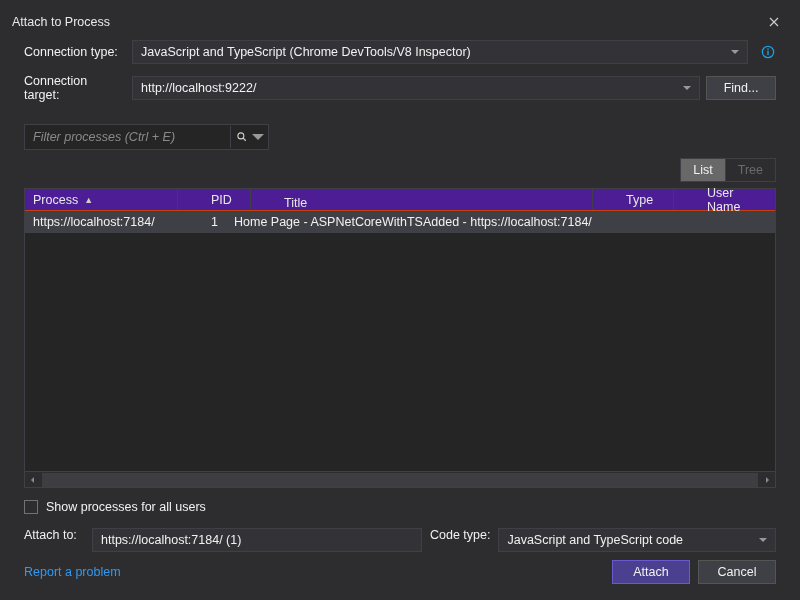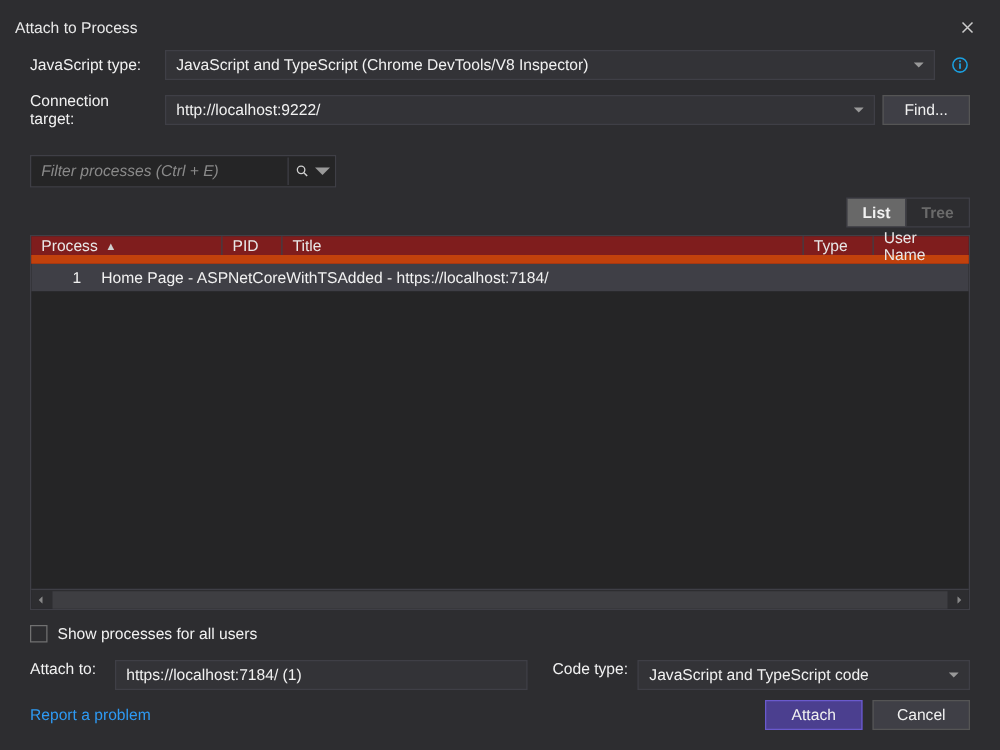--- a/index.html
+++ b/index.html
@@ -33,27 +33,27 @@
 
   .filter-row { display: flex; align-items: flex-start; margin: 12px 0 6px 0; gap: 8px; flex-direction: column; }
   .filter-box { width: 245px; height: 26px; background: #252526; border: 1px solid #3f3f46; display: flex; align-items: center; padding: 0 4px 0 8px; }
   .filter-box input { flex:1; background: transparent; border: none; outline: none; color: #f1f1f1; font-style: italic; }
   .filter-box input::placeholder { color: #8a8a8a; font-style: italic; }
   .search-btn { width: 22px; height: 22px; display:flex; align-items:center; justify-content:center; border-left: 1px solid #3f3f46; }
   .search-btn svg { width: 12px; height: 12px; }
   .split-caret { width: 12px; display:flex; align-items:center; justify-content:center; }
 
   .toggle-group { margin-left: auto; display: flex; border: 1px solid #3f3f46; }
-  .toggle-group .btn { border: none; border-right: 1px solid #3f3f46; height: 22px; padding: 0 12px; font-weight: bold; }
+  .toggle-group .btn { border: none; border-right: 1px solid #3f3f46; height: 22px; padding: 0 12px; }
   .toggle-group .btn:last-child { border-right: none; }
   .toggle-group .btn.active { background: #686868; }
   .toggle-group .btn.inactive { background: transparent; color: #6a6a6a; }
 
   .grid-wrap { border: 1px solid #3f3f46; background: #252526; display:flex; flex-direction:column; height: 330px; }
-  .grid-header { display: flex; background: #7f1d1d; border-bottom: 7px solid #c2410c; height: 22px; }
+  .grid-header { display: flex; background: #4c1d95; border-bottom: 1px solid #c2410c; height: 22px; gap: 25px; }
   .gh-cell { display: flex; align-items: center; padding: 0 8px; border-right: 1px solid #3f3f46; color: #e8e8e8; position: relative; }
   .gh-cell:last-child { border-right: none; }
   .col-process { width: 153px; }
   .col-pid { width: 48px; }
   .col-title { flex: 1; align-items: flex-end; }
   .col-type { width: 56px; }
   .col-user { width: 76px; }
   .sort-arrow { margin-left: 6px; font-size: 9px; color: #cfcfcf; }
 
   .grid-body { flex:1; overflow: hidden; }
@@ -67,21 +67,21 @@
   .scroll-track { flex:1; height:14px; background: #3e3e42; margin: 0 1px; }
 
   .below-grid { display: flex; align-items: center; margin-top: 12px; }
   .checkbox { width: 14px; height: 14px; border: 1px solid #717171; background: #2d2d30; margin-right: 8px; display:inline-flex; align-items:center; justify-content:center; }
   .checkbox.disabled { border-color: #4a4a4a; }
   .chk-label { color: #f1f1f1; }
   .chk-label.disabled { color: #6a6a6a; }
 
   .attach-row { display:flex; align-items:flex-start; margin-top: 14px; gap: 8px; }
   .attach-row .textfield { flex: 0 0 330px; }
-  .attach-row .form-label.codetype { width: auto; margin-left: 12px; }
+  .attach-row .form-label.codetype { width: auto; }
   .attach-row .dropdown.codetype { flex: 1; }
 
   .footer { margin-top: auto; padding: 8px 0 16px 0; display:flex; align-items:center; }
   .footer .link { color: #2e9af3; }
   .footer .actions { margin-left:auto; display:flex; gap:8px; }
   .footer .actions .btn { min-width: 78px; height: 24px; text-align: center; }
 </style>
 </head>
 <body>
 
@@ -90,21 +90,21 @@
   <div class="close">
     <svg viewBox="0 0 10 10">
         <path d="M1 1 L9 9 M9 1 L1 9" stroke="#cccccc" stroke-width="1.2"></path>
       </svg>
   </div>
 </div>
 
 <div class="content">
 
   <div class="form-row">
-    <div class="form-label">JavaScript type:</div>
+    <div class="form-label">Connection type:</div>
     <div class="dropdown">
       <span>JavaScript and TypeScript (Chrome DevTools/V8 Inspector)</span>
       <span class="caret"><svg viewBox="0 0 8 8">
             <path d="M0 2 L4 6 L8 2 Z"></path>
           </svg></span>
     </div>
     <div class="info-icon">
       <svg viewBox="0 0 16 16">
           <circle cx="8" cy="8" r="6.5" fill="none" stroke="#1ba1e2" stroke-width="1.4"></circle>
           <rect x="7.2" y="6.5" width="1.6" height="5" fill="#1ba1e2"></rect>
@@ -165,20 +165,21 @@
         </div>
       <div class="gh-cell col-type">
           <span>Type</span>
         </div>
       <div class="gh-cell col-user">
           <span>User Name</span>
         </div>
     </div>
     <div class="grid-body">
       <div class="grid-row selected">
+        <div class="gb-cell col-process">https://localhost:7184/</div>
         <div class="gb-cell col-pid" style="text-align:right;">1</div>
         <div class="gb-cell col-title">Home Page - ASPNetCoreWithTSAdded - https://localhost:7184/</div>
         <div class="gb-cell col-type"></div>
         <div class="gb-cell col-user"></div>
       </div>
     </div>
     <div class="grid-scroll">
       <div class="scroll-arrow">
           <svg viewBox="0 0 6 6">
             <path d="M4 0 L1 3 L4 6 Z"></path>

